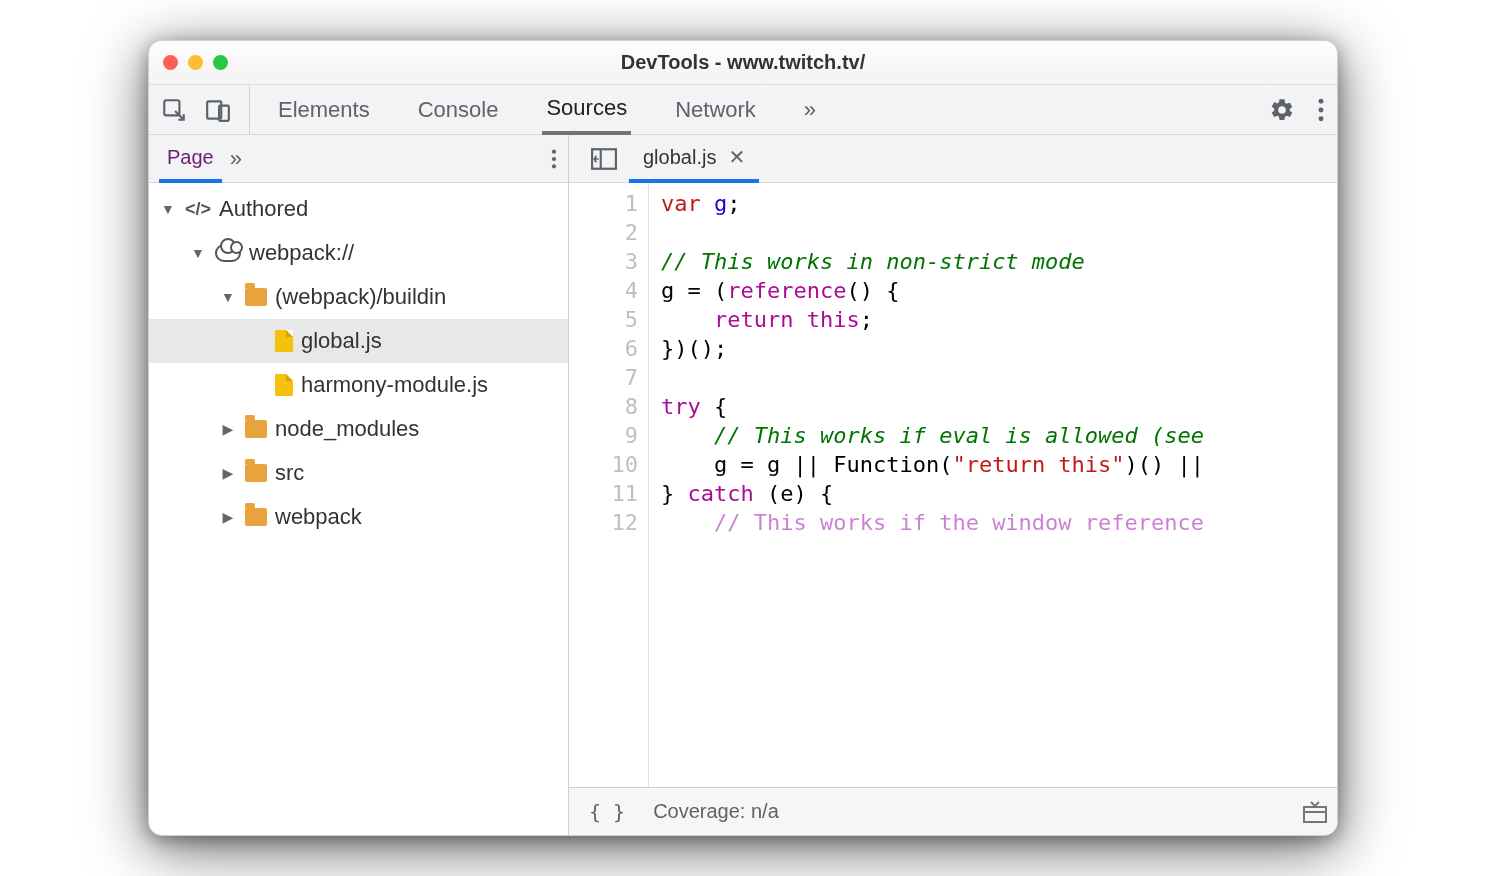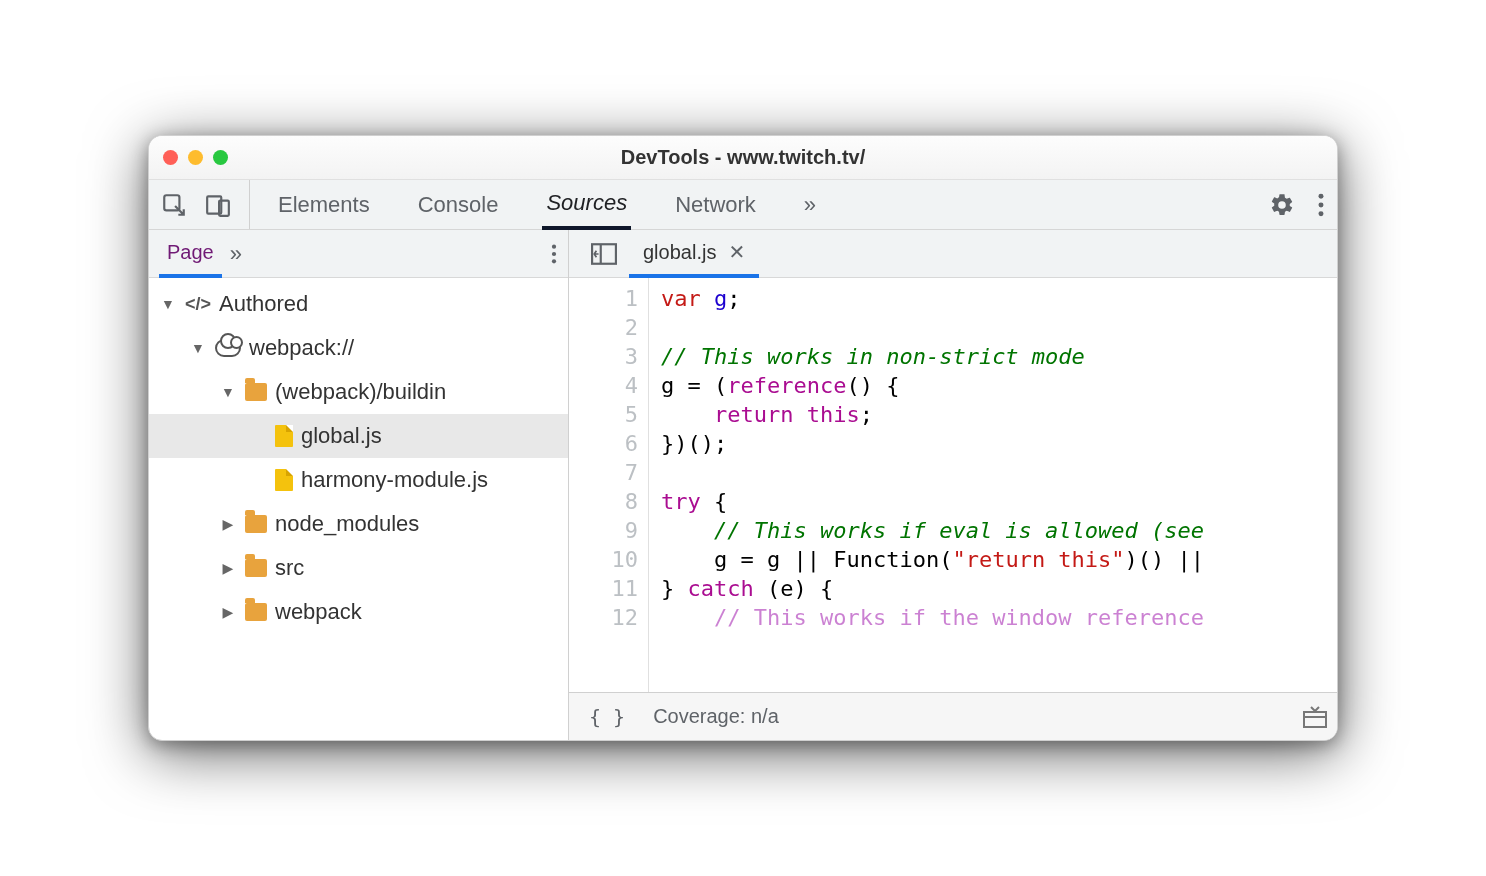--- a/index.html
+++ b/index.html
@@ -8,21 +8,21 @@
     background: #fff;
     font-family: "Helvetica Neue", Arial, sans-serif;
     display: flex;
     align-items: center;
     justify-content: center;
     width: 1486px;
     height: 876px;
   }
   .window {
     width: 1190px;
-    height: 606px;
+    height: 796px;
     border-radius: 14px;
     background: #fff;
     box-shadow: 0 12px 60px rgba(0,0,0,.6), 0 4px 18px rgba(0,0,0,.35);
     overflow: hidden;
     display: flex;
     flex-direction: column;
     border: 1px solid #d0d0d0;
   }
   
   .titlebar {
@@ -62,21 +62,21 @@
   .tabstrip .icongrp {
     display: flex;
     align-items: center;
     gap: 18px;
     padding-right: 18px;
     border-right: 1px solid #d0d0d0;
     margin-right: 24px;
   }
   .tabstrip .tabs { display: flex; gap: 40px; align-items: stretch; }
   .tab { display: flex; align-items: center; padding: 0 4px; cursor: pointer; justify-content: center; }
-  .tab.active { color:#202124; font-weight:500; border-bottom:4px solid #0f172a; margin-bottom:-1px;font-style:italic; }
+  .tab.active { color:#202124; font-weight:500; border-bottom:4px solid #737373; margin-bottom:-1px; }
   .tabstrip .right { margin-left:auto; display:flex; align-items:center; gap:22px; }
   .chev { font-size:22px; color:#5f6368; }
   .icon-btn { display:flex; align-items:center; justify-content:center; color:#5f6368; cursor:pointer; }
   .icon-btn svg { display:block; }
   
   .workspace { flex:1; display:flex; min-height:0; }
   
   .sidebar {
     width: 420px;
     border-right: 1px solid #d0d0d0;

